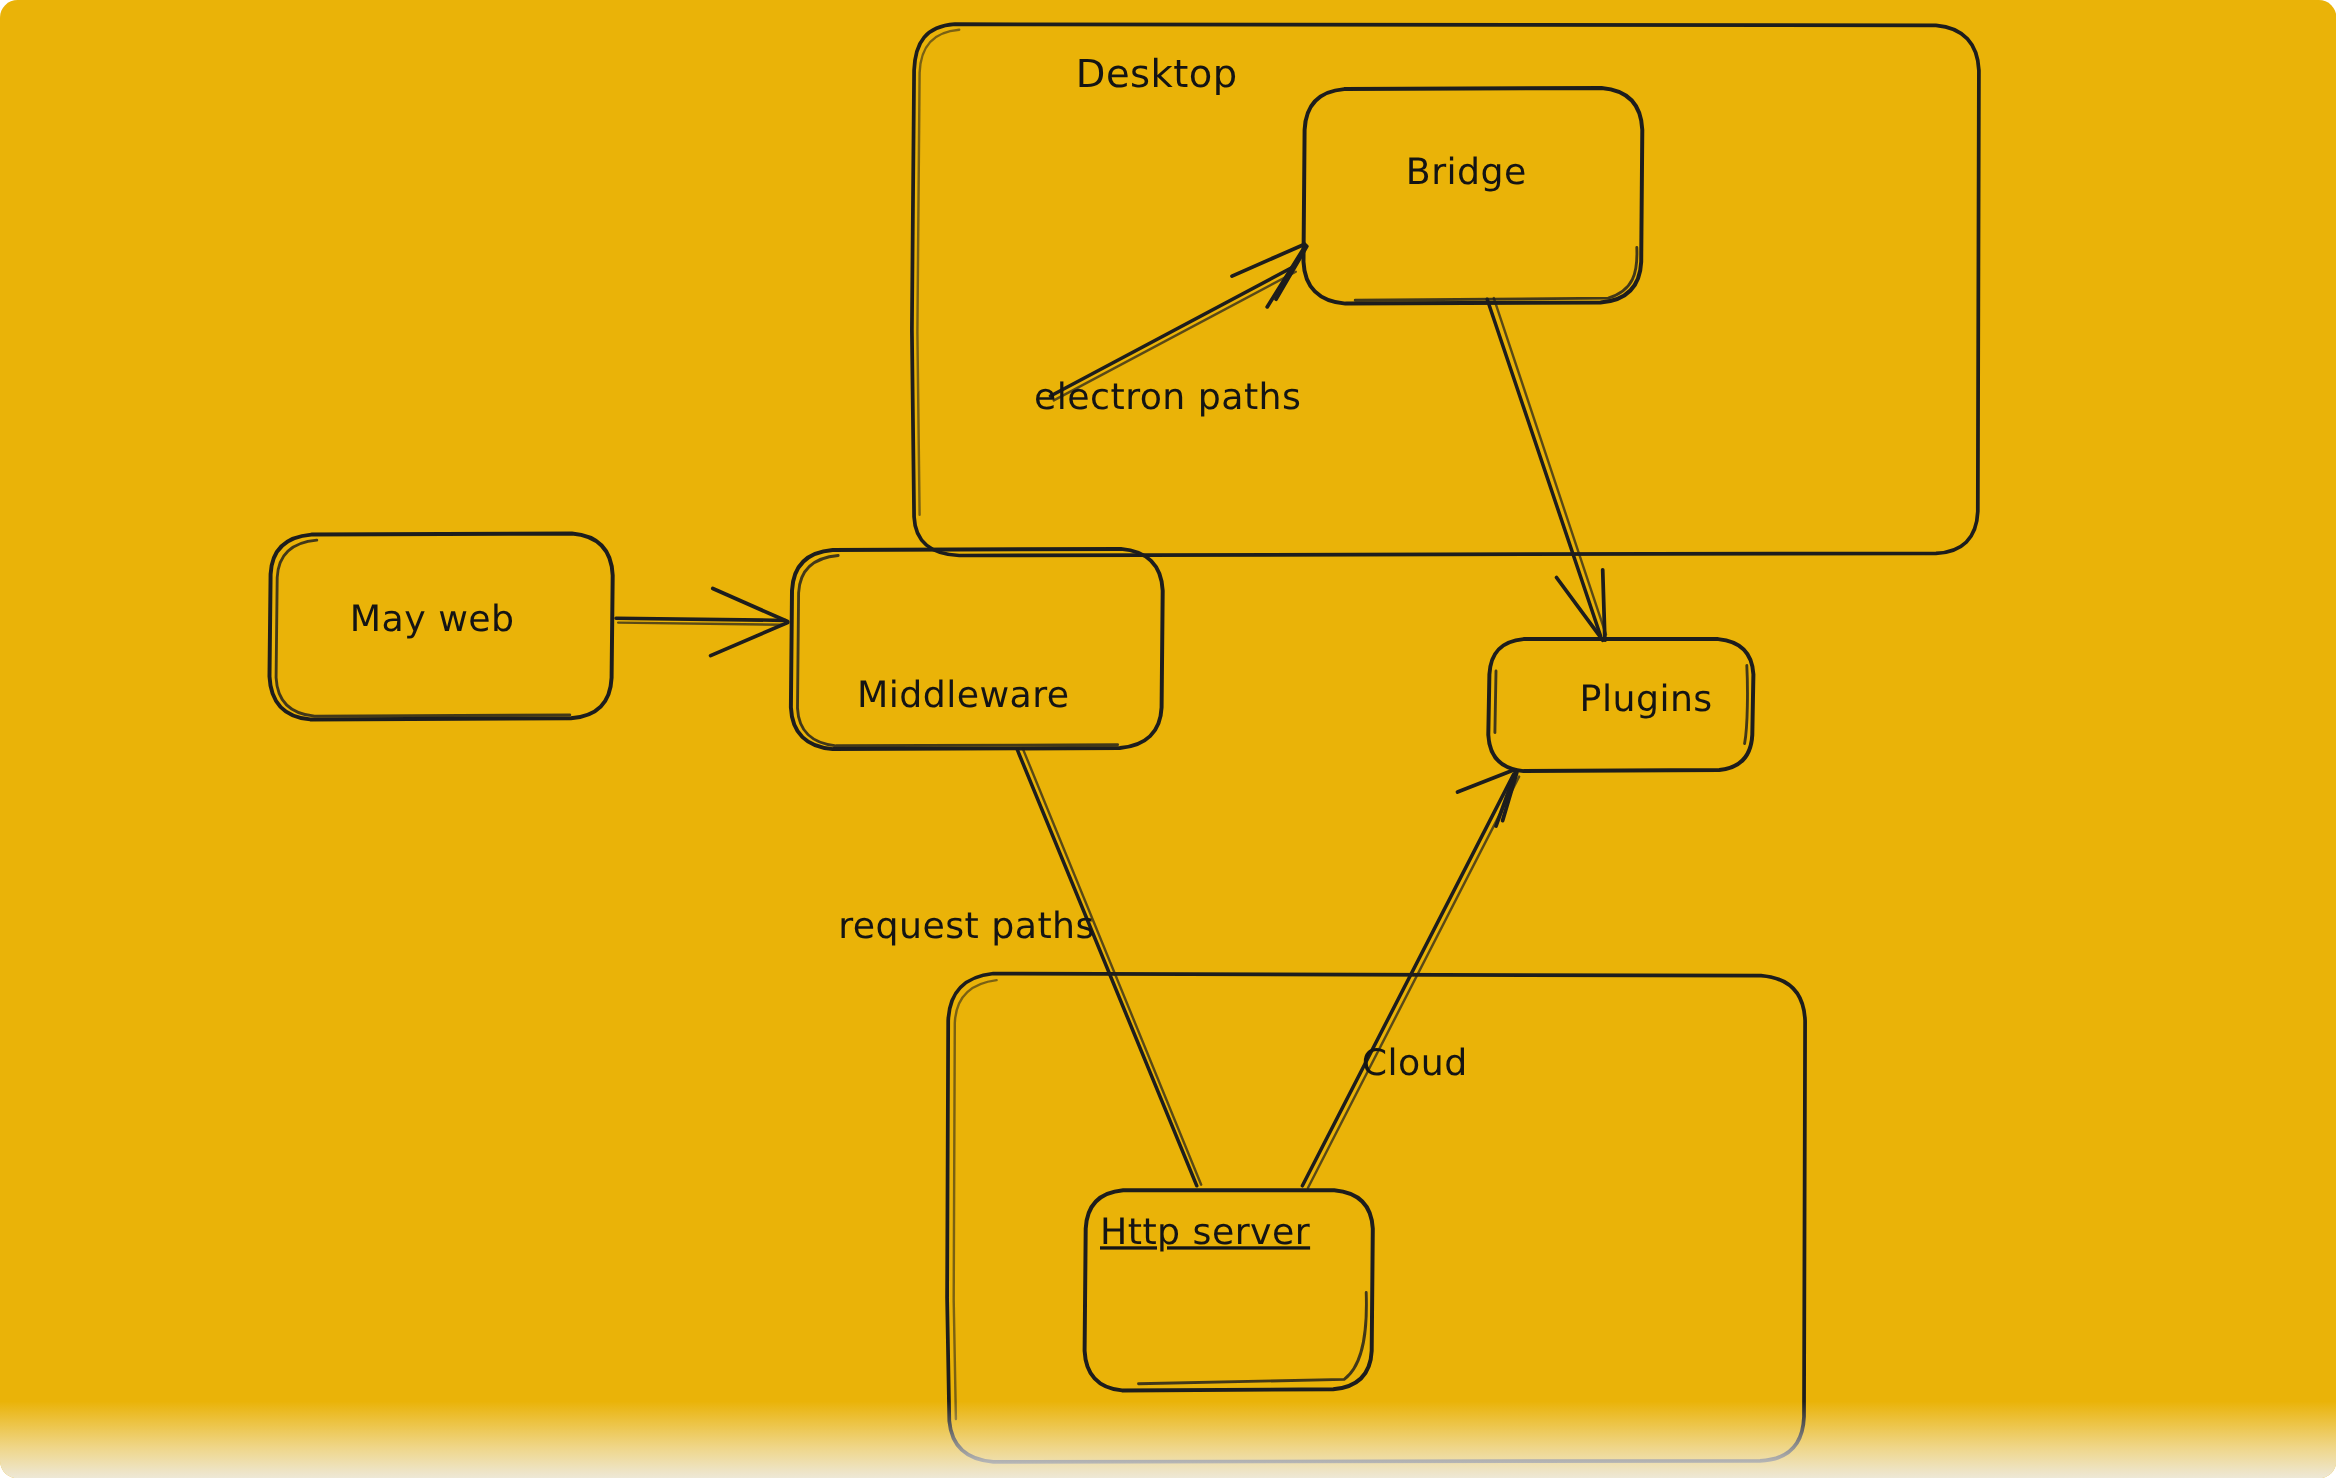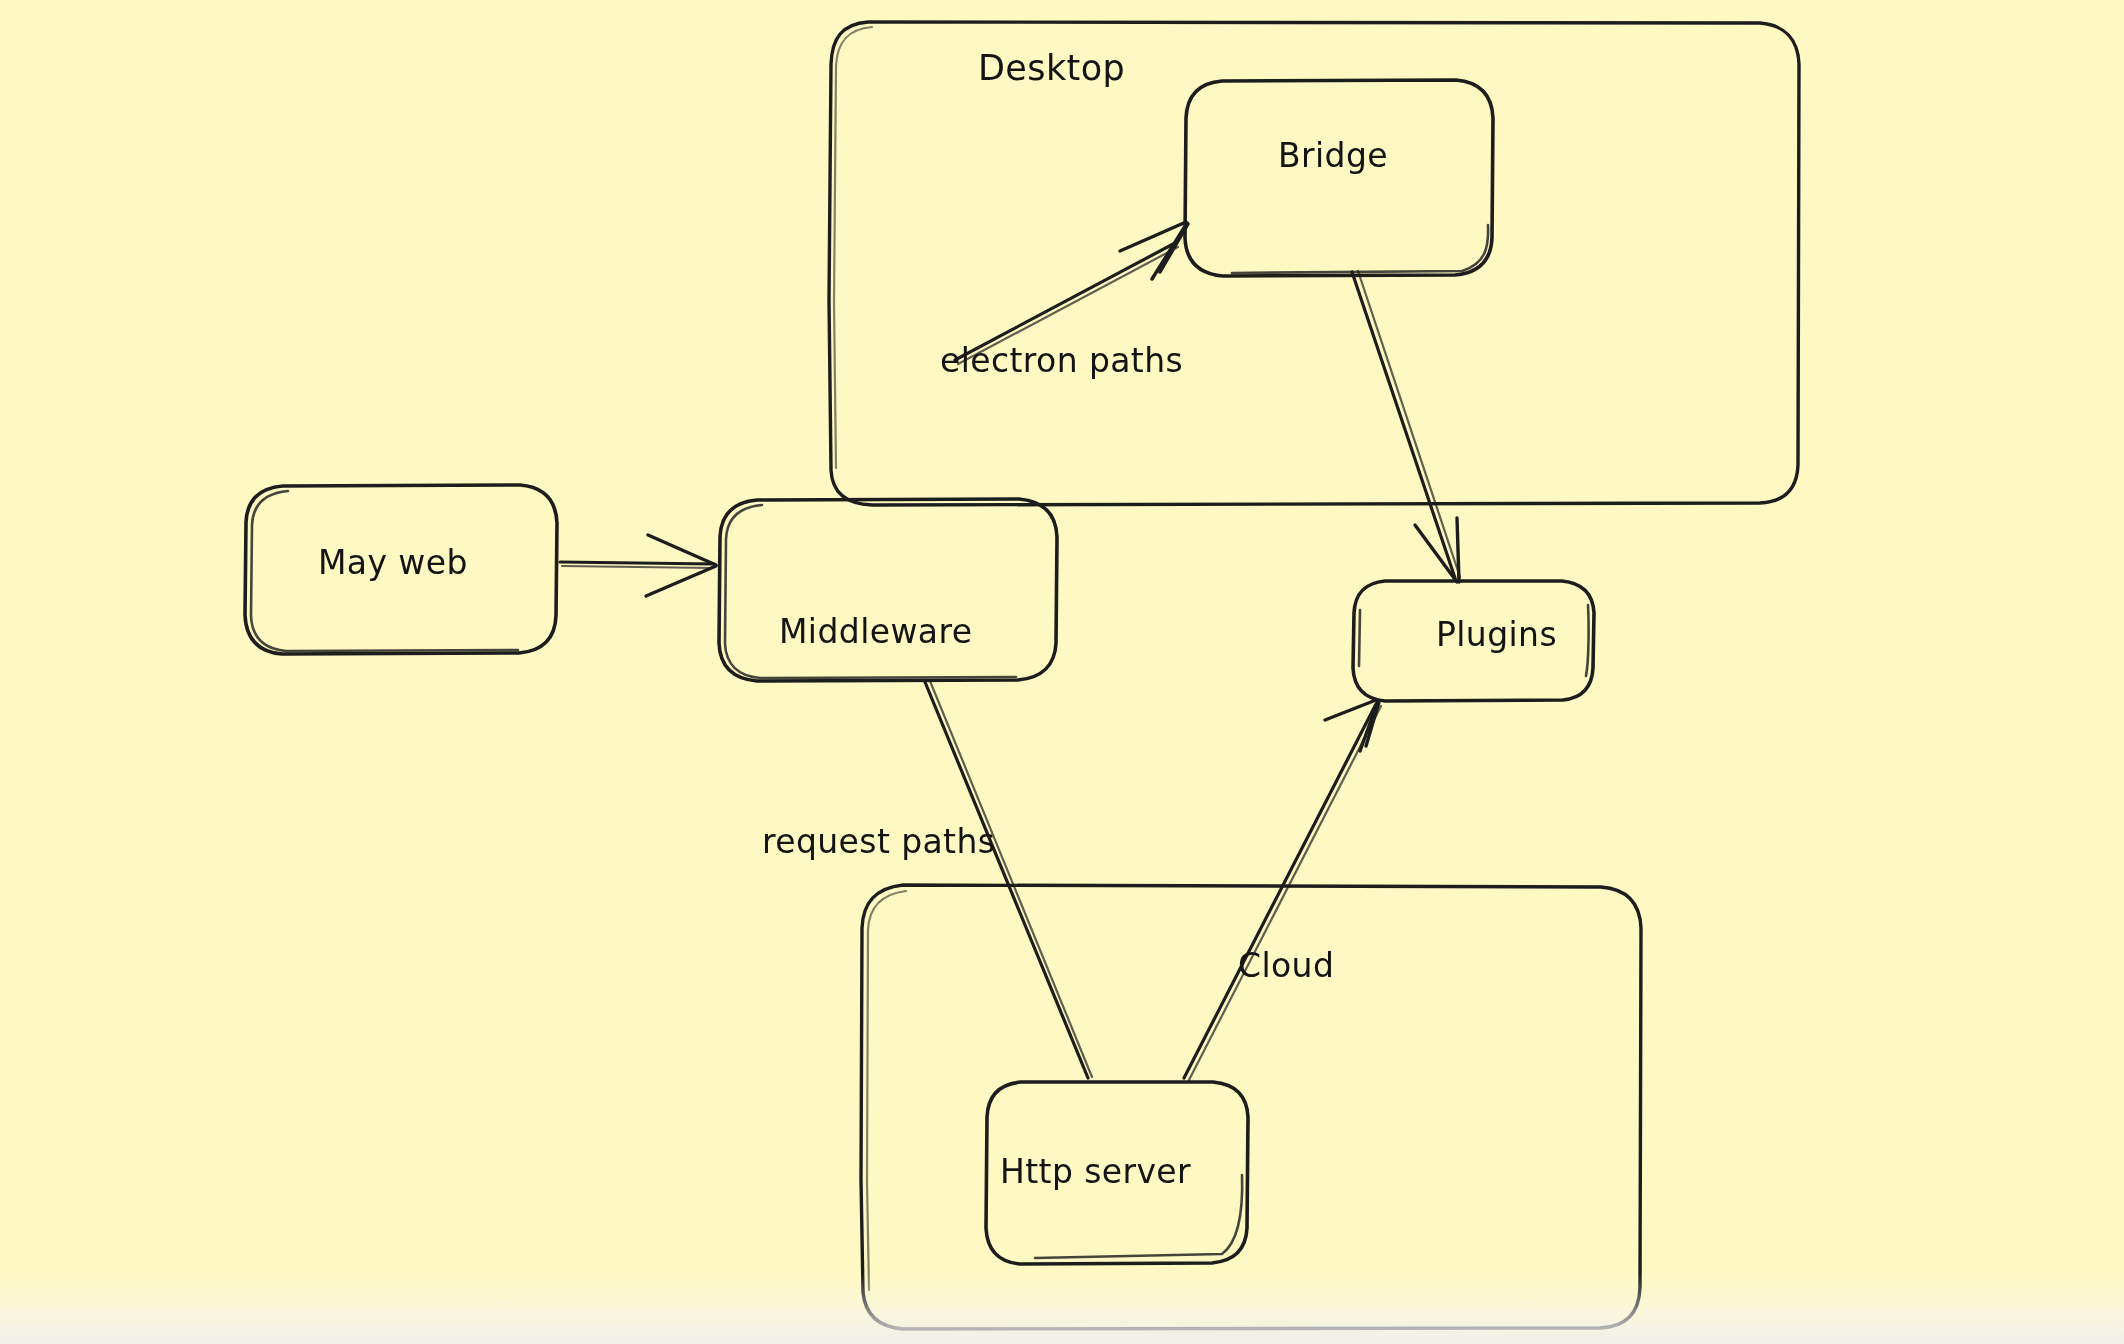--- a/index.html
+++ b/index.html
@@ -5,23 +5,24 @@
 <style>
   html, body {
     margin: 0;
     padding: 0;
     background: #ffffff;
   }
   #canvas {
     position: relative;
     width: 2124px;
     height: 1344px;
-    background: #fef9c3;
+    background: #eab308;
     overflow: hidden;
     font-family: "DejaVu Sans", sans-serif;
+    border-radius: 16px;
   }
   #bottom-fade {
     position: absolute;
     left: 0;
     bottom: 0;
     width: 100%;
     height: 70px;
     background: linear-gradient(to bottom, rgba(255,255,255,0) 0%, rgba(243,243,243,0.55) 60%, rgba(238,238,238,0.9) 100%);
     pointer-events: none;
   }
@@ -215,21 +216,21 @@
   <div class="label group-label" style="left:978px; top:48px;">Desktop</div>
 
   <div class="label node-label" style="left:318px; top:543px;">May web</div>
 
   <div class="label node-label" style="left:779px; top:579px;margin-top:33px;">Middleware</div>
 
   <div class="label node-label" style="left:1278px; top:136px;">Bridge</div>
 
   <div class="label node-label" style="left:1436px; top:615px;">Plugins</div>
 
-  <div class="label node-label" style="left:1000px; top:1152px;">Http server</div>
+  <div class="label node-label" style="left:1000px; top:1100px;text-decoration:underline;">Http server</div>
 
   <div class="label edge-label" style="left:940px; top:341px;">electron paths</div>
 
   <div class="label edge-label" style="left:762px; top:822px;">request paths</div>
 
   <div class="label edge-label" style="left:1238px; top:946px;">Cloud</div>
 
 
   <div id="bottom-fade"></div>
 

